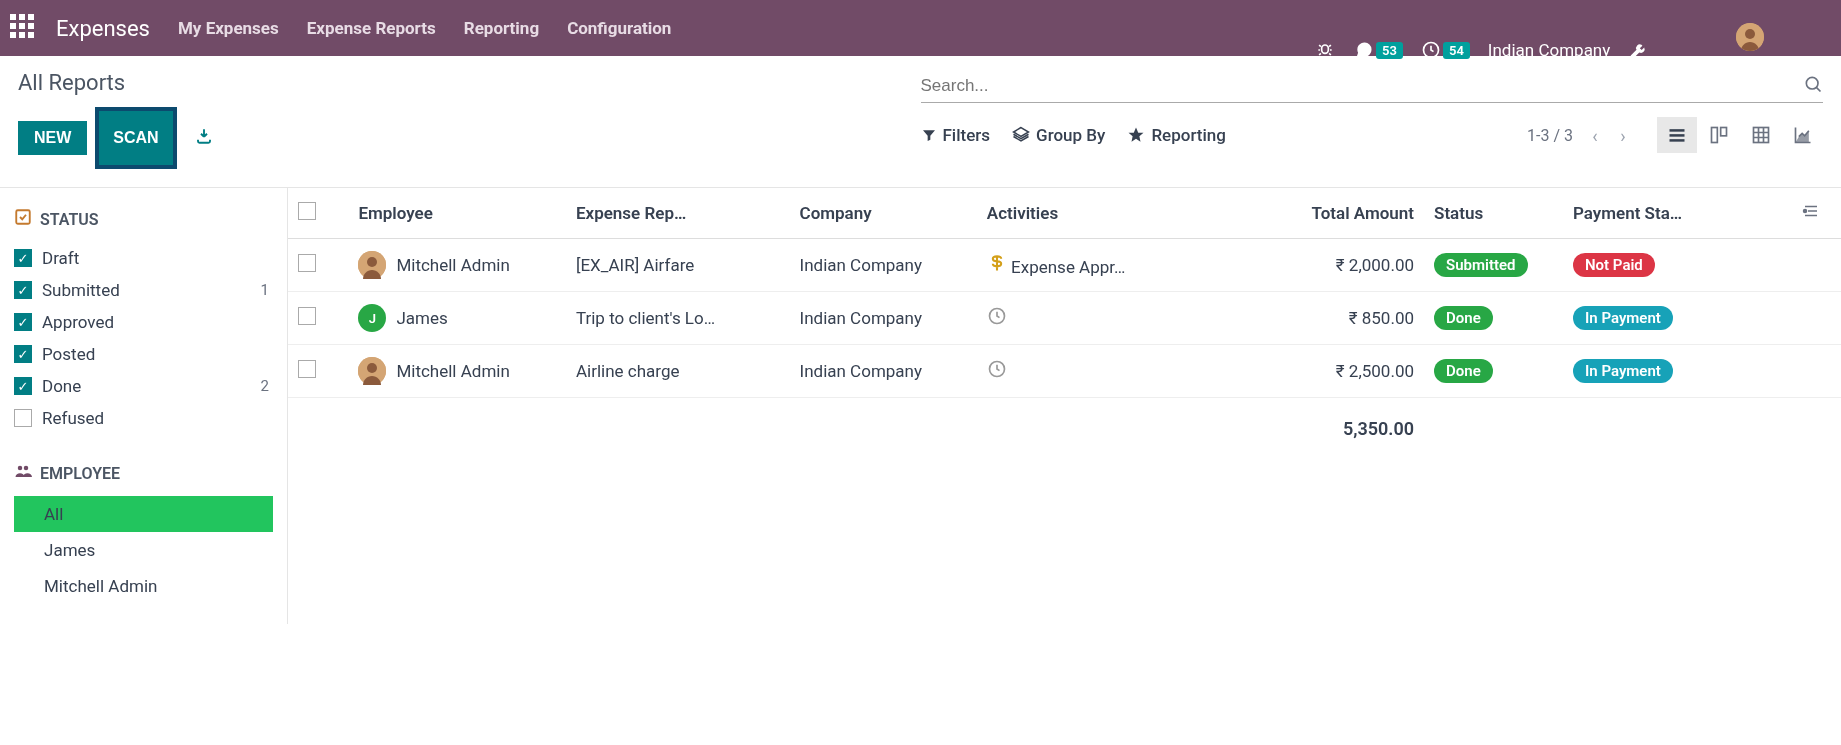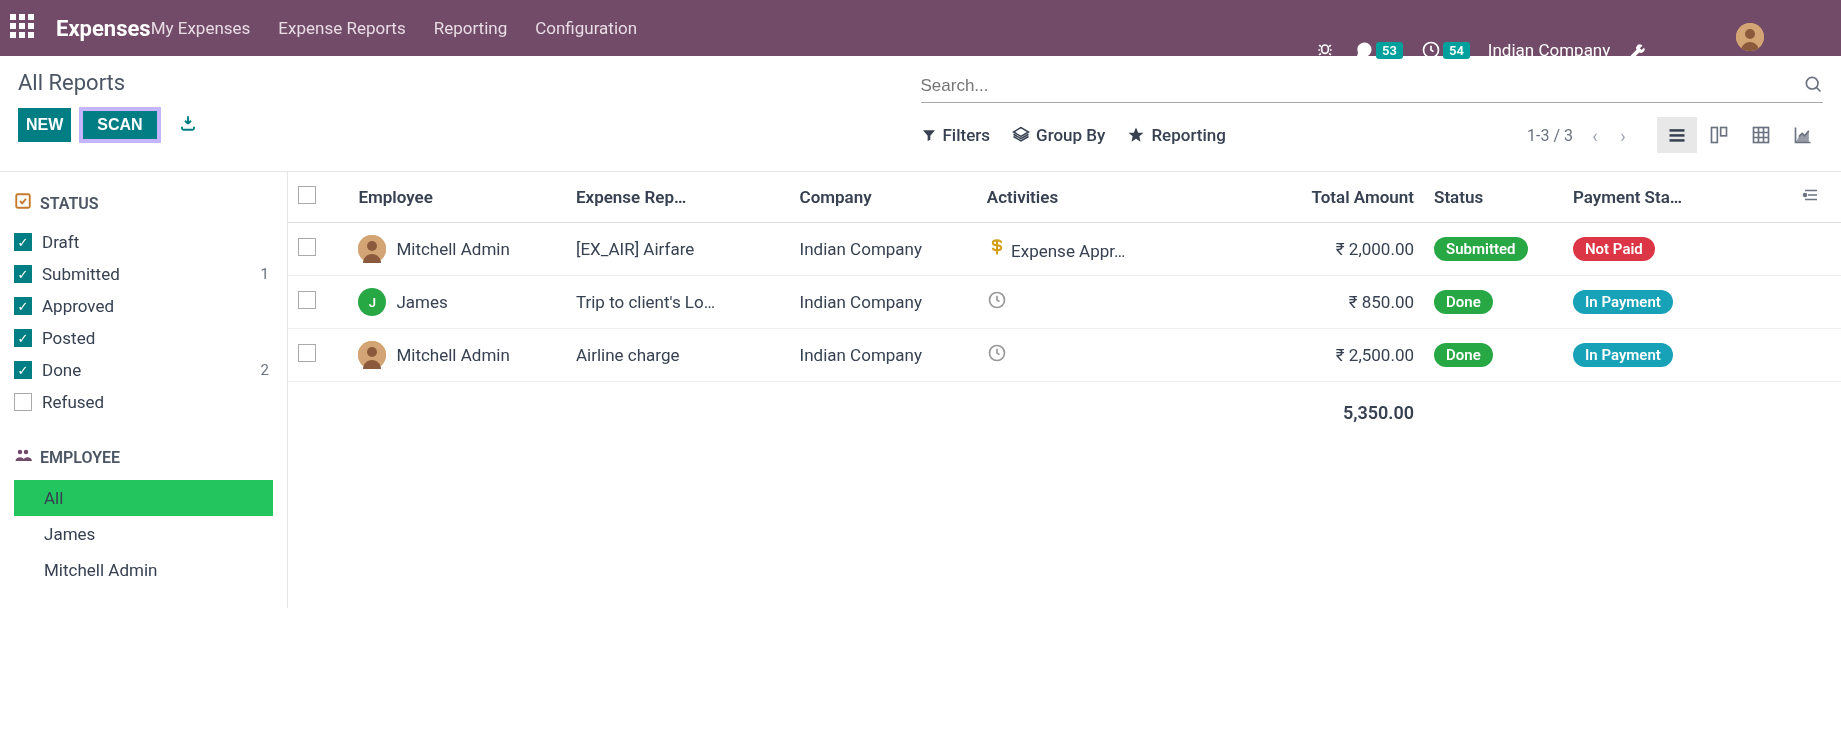--- a/index.html
+++ b/index.html
@@ -2,38 +2,38 @@
 <html><head>
 <meta charset="utf-8">
 <style>
   * { box-sizing: border-box; margin: 0; padding: 0; }
   body { font-family: -apple-system, BlinkMacSystemFont, "Segoe UI", Roboto, sans-serif; font-size: 15px; color: #374151; background: #fff; width: 1841px; }
   
   
   .navbar { background: #714b67; color: #fff; height: 56px; display: flex; align-items: center; padding: 0 10px; }
   .apps-icon { width: 28px; height: 28px; display: grid; grid-template-columns: repeat(3,6px); grid-template-rows: repeat(3,6px); gap: 3px; margin-right: 18px; cursor: pointer; }
   .apps-icon span { background: #fff; }
-  .app-title { font-size: 22px; font-weight: 700; }
-  .nav-menu { display: flex; gap: 28px; flex: 1; }
+  .app-title { font-size: 22px; font-weight: 400; margin-right: 28px; }
+  .nav-menu { display: flex; gap: 28px; flex: 1; font-weight: bold; }
   .nav-item { color: #e8dce5; font-size: 17px; cursor: pointer; }
   .nav-right { display: flex; align-items: center; gap: 18px; margin-left: auto; margin-top: 44px; }
   .nav-icon { width: 22px; height: 22px; display: flex; align-items: center; justify-content: center; }
   .badge-wrap { position: relative; display: flex; align-items: center; }
   .count-badge { background: #00a09d; color: #fff; font-size: 13px; padding: 1px 6px; border-radius: 3px; margin-left: 2px; font-weight: 600; }
   .company-label { font-size: 17px; }
   .user-wrap { display: flex; align-items: center; gap: 8px; flex-direction: column; }
   .avatar-sm { width: 28px; height: 28px; border-radius: 50%; background: #d4a574; display: flex; align-items: center; justify-content: center; overflow: hidden; }
   
   
   .control-panel { display: flex; padding: 14px 18px 18px 18px; border-bottom: 1px solid #e5e5e5; }
   .cp-left { flex: 0 0 50%; }
   .breadcrumb-title { font-size: 22px; color: #4b5563; margin-bottom: 12px; }
   .cp-buttons { display: flex; align-items: center; gap: 8px; }
-  .btn { background: #017e84; color: #fff; border: none; padding: 8px 8px; font-size: 16px; font-weight: 600; cursor: pointer; }
-  .btn-highlight { border: 4px solid #c4b5fd; padding: 5px 14px; }
+  .btn { background: #017e84; color: #fff; border: none; padding: 8px 16px; font-size: 16px; font-weight: 600; cursor: pointer; }
+  .btn-highlight { border: 4px solid #0c4a6e; padding: 18px 14px; }
   .import-icon { color: #017e84; font-size: 18px; cursor: pointer; margin-left: 10px; }
   
   .cp-right { flex: 1; display: flex; flex-direction: column; gap: 14px; }
   .search-row { border-bottom: 1px solid #aaa; display: flex; align-items: center; padding: 2px 0; }
   .search-input { border: none; outline: none; flex: 1; font-size: 17px; padding: 4px 0; }
   .search-icon { color: #6b7280; }
   
   .toolbar-row { display: flex; align-items: center; gap: 22px; }
   .tool-item { display: flex; align-items: center; gap: 6px; color: #374151; font-size: 17px; font-weight: 500; cursor: pointer; }
   .spacer { flex: 1; }

